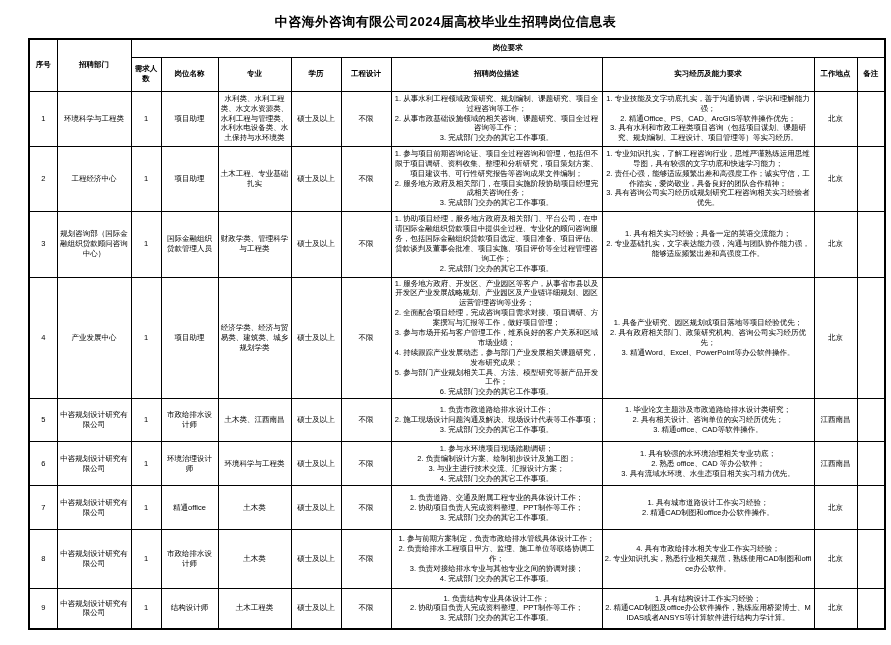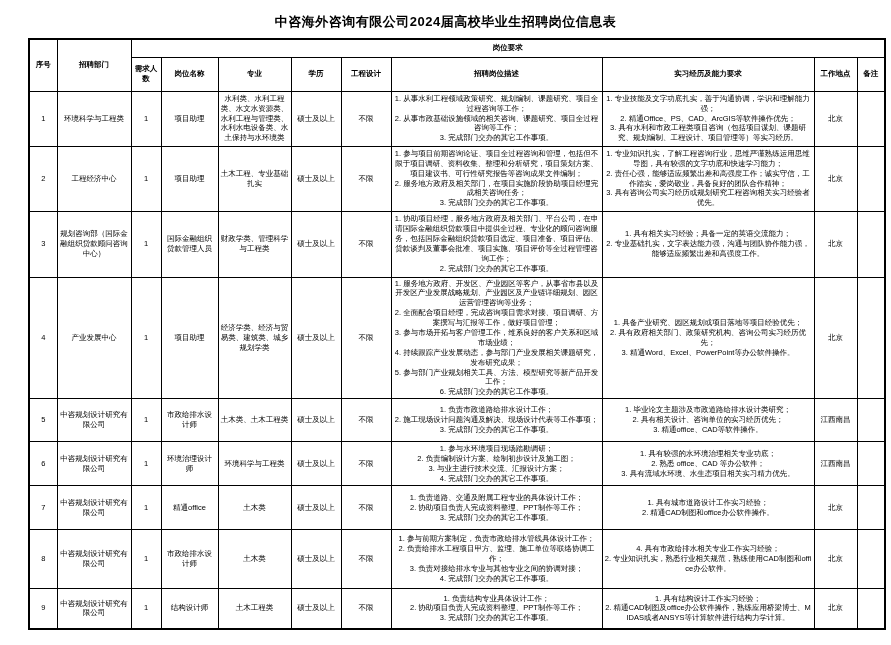--- a/index.html
+++ b/index.html
@@ -148,21 +148,21 @@
 2. 具有政府相关部门、政策研究机构、咨询公司实习经历优先；
 3. 精通Word、Excel、PowerPoint等办公软件操作。</td>
         <td>北京</td>
         <td></td>
       </tr>
       <tr style="height:43px">
         <td>5</td>
         <td>中咨规划设计研究有限公司</td>
         <td>1</td>
         <td>市政给排水设计师</td>
-        <td>土木类、土木工程类</td>
+        <td>土木类、江西南昌</td>
         <td>硕士及以上</td>
         <td>不限</td>
         <td class="left">1. 负责市政道路给排水设计工作；
 2. 施工现场设计问题沟通及解决、现场设计代表等工作事项；
 3. 完成部门交办的其它工作事项。</td>
         <td class="left">1. 毕业论文主题涉及市政道路给排水设计类研究；
 2. 具有相关设计、咨询单位的实习经历优先；
 3. 精通office、CAD等软件操作。</td>
         <td>江西南昌</td>
         <td></td>

